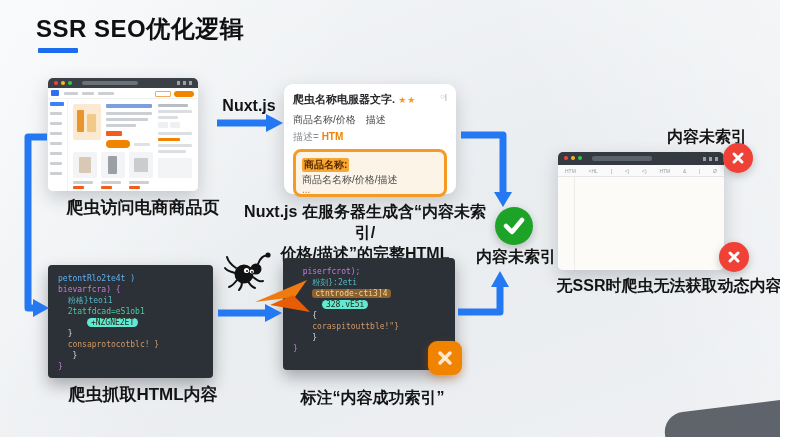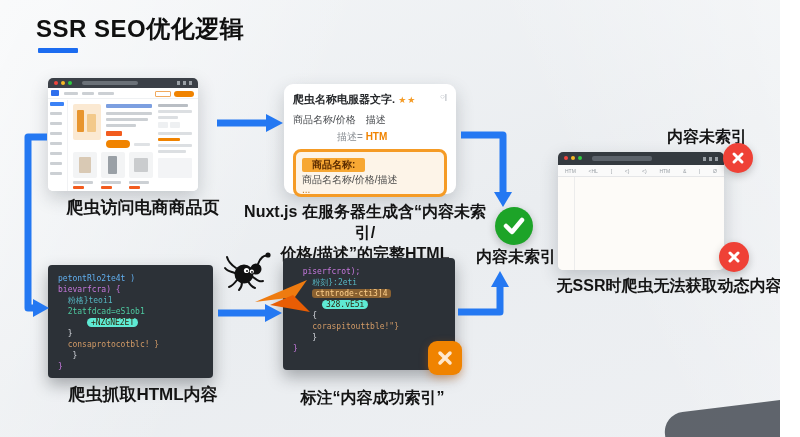--- a/index.html
+++ b/index.html
@@ -34,24 +34,24 @@
   .sidebr { position:absolute; left:0; top:12px; width:20px; bottom:0; border-right:1px solid #f1f2f4; }
   .thumb { position:absolute; border-radius:2px; }
 
   
   #card { left:284px; top:84px; width:172px; height:110px; border-radius:9px; padding:8px 9px 0 9px; }
   #card .hd { font-size:11px; font-weight:700; color:#26282b; white-space:nowrap; }
   #card .stars { color:#f59b25; font-size:9px; letter-spacing:1px; }
   #card .corner { float:right; color:#b9bec4; font-size:8px; }
   #card .r1 { margin-top:6px; font-size:10px; color:#46494d; }
   #card .r2 { margin-top:3px; font-size:10px; }
-  #card .r2 .lab { color:#8a8f94;margin-left:44px; }
+  #card .r2 .lab { color:#8a8f94; }
   #card .r2 .val { color:#f08300; font-weight:700; }
   #card .obox { margin-top:5px; border:3px solid #f59b25; background:#fdf4e8; border-radius:8px; padding:2px 6px 1px 6px; }
-  #card .obox .t { display:inline-block; font-size:10px; font-weight:700; color:#5c2c00; background:#f7a733; border-radius:2px; padding:0 10px; }
+  #card .obox .t { display:inline-block; font-size:10px; font-weight:700; color:#5c2c00; background:#f7a733; border-radius:2px; padding:0 2px; }
   #card .obox .l { font-size:10px; color:#4a4a4a; margin-top:1px; }
   #card .obox .m { font-size:10px; color:#c07a20; line-height:6px; }
 
   
   .codewin { position:absolute; background:#2c3137; border-radius:4px; box-shadow:0 7px 16px rgba(30,35,40,.35);
              padding:8px 4px 0 10px; font-family:"DejaVu Sans Mono","Liberation Mono",monospace; }
   .code-line { font-size:8px; line-height:11px; white-space:pre; color:#d7dae0; }
   .c-blue{color:#61afef}.c-purple{color:#c678dd}.c-cyan{color:#56b6c2}.c-green{color:#4ec9a0}
   .c-orange{color:#d19a66}.c-white{color:#d7dae0}
   .c-hl{background:#5eead4;color:#2e1f08;border-radius:6px;padding:0 4px;}
@@ -164,20 +164,21 @@
       <div class="bar" style="left:25px;top:93px;width:20px;height:3px"></div>
       <div class="bar" style="left:25px;top:98px;width:11px;height:3px;background:#f25c1f"></div>
       <div class="bar" style="left:53px;top:93px;width:20px;height:3px"></div>
       <div class="bar" style="left:53px;top:98px;width:11px;height:3px;background:#f25c1f"></div>
       <div class="bar" style="left:81px;top:93px;width:20px;height:3px"></div>
       <div class="bar" style="left:81px;top:98px;width:11px;height:3px;background:#f25c1f"></div>
     </div>
   </div>
   <div id="cap-b1" class="cap">爬虫访问电商商品页</div>
 
+  <div id="lbl-nuxt" class="cap">Nuxt.js</div>
 
   <div id="card" class="win">
     <div class="hd">
       <span class="corner">○|</span>
       <span>爬虫名称电服器文字.</span>
       <span class="stars">★★</span>
     </div>
     <div class="r1">商品名称/价格　描述</div>
     <div class="r2">
       <span class="lab">描述=</span>

